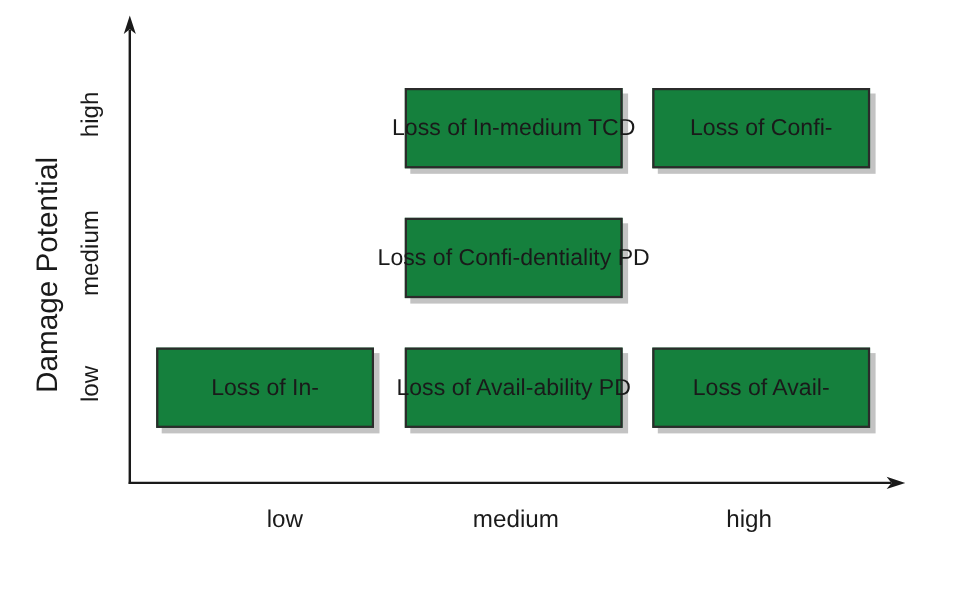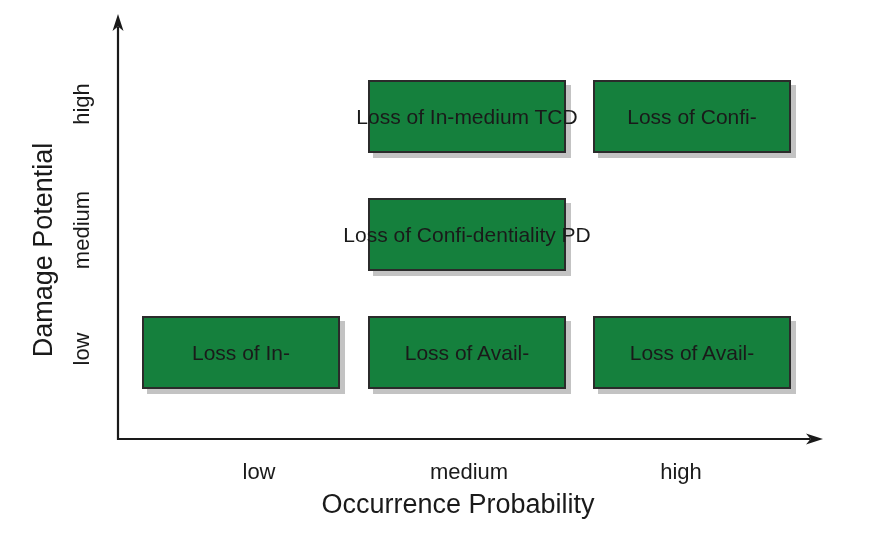--- a/index.html
+++ b/index.html
@@ -114,25 +114,25 @@
     <span>Loss of Confi-</span>
     <span>dentiality PD</span>
   </div>
 
   <div class="matrix-box pos-r3c1">
     <span>Loss of In-</span>
   </div>
 
   <div class="matrix-box pos-r3c2">
     <span>Loss of Avail-</span>
+    <span>ability PD</span>
   </div>
 
   <div class="matrix-box pos-r3c3">
     <span>Loss of Avail-</span>
   </div>
 
   <div class="xtick xtick-low">low</div>
   <div class="xtick xtick-medium">medium</div>
   <div class="xtick xtick-high">high</div>
 
-  <div class="x-axis-label">Occurrence Probability</div>
 
 </div>
 
 </body></html>

